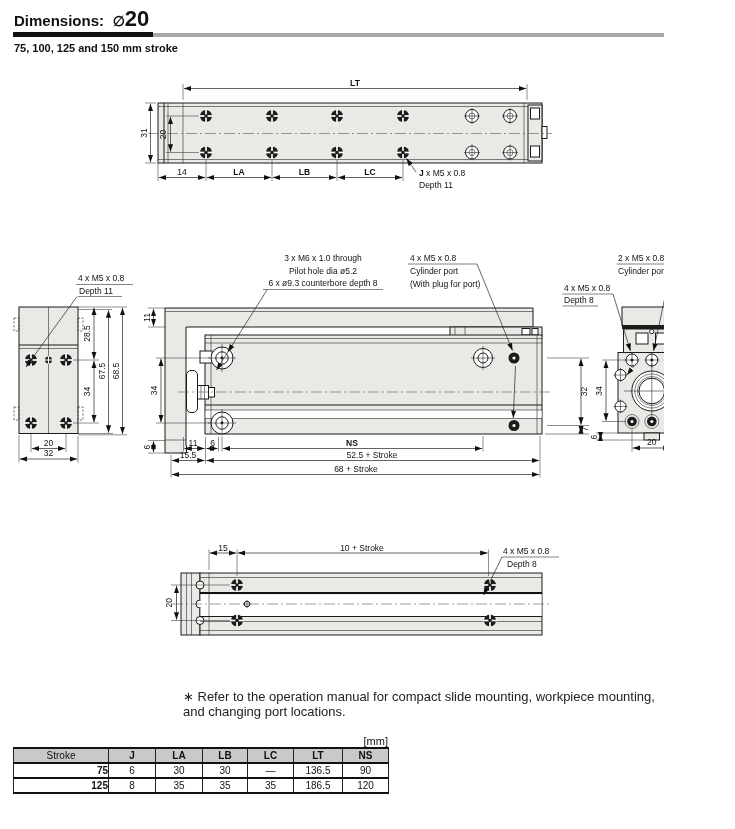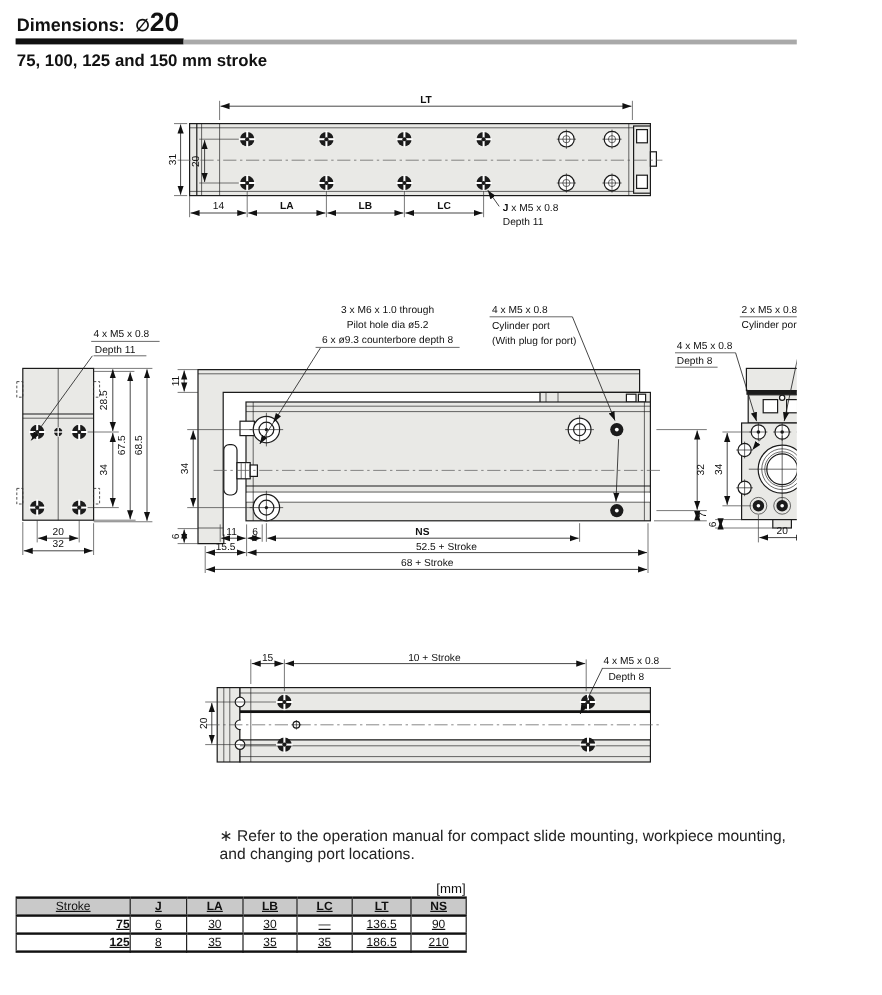--- a/index.html
+++ b/index.html
@@ -5,28 +5,28 @@
   html,body{margin:0;padding:0;background:#fff;}
   .page{position:relative;width:664px;height:829px;background:#fff;
         font-family:"Liberation Sans", sans-serif;color:#111;overflow:hidden;}
   
   .hdr{position:absolute;left:14px;top:6px;white-space:nowrap;}
   .hdr .t1{font-size:15px;font-weight:bold;}
   .hdr .dia{font-size:14px;font-weight:bold;}
   .hdr .dianum{font-size:22px;font-weight:bold;}
   .bar-black{position:absolute;left:13px;top:32px;width:140px;height:5px;background:#111;}
   .bar-gray{position:absolute;left:153px;top:33px;width:549px;height:4px;background:#a9a9a9;}
-  .subtitle{position:absolute;left:14px;top:42px;font-size:14px;font-weight:bold;}
+  .subtitle{position:absolute;left:14px;top:42px;font-size:11px;font-weight:bold;}
   
   .note{position:absolute;left:183px;top:689px;font-size:13px;color:#222;}
   
   .unit{position:absolute;left:13px;top:735px;width:375px;text-align:right;font-size:11px;}
   table.dims{position:absolute;left:13px;top:747px;border-collapse:collapse;
              font-size:10px;table-layout:fixed;width:375px;
-             border-top:2.5px solid #111;border-bottom:2.5px solid #111;text-decoration:underline;}
+             border-top:2.5px solid #111;border-bottom:2.5px solid #111;}
   table.dims th,table.dims td{border:1px solid #222;border-top:2px solid #111;
              height:13px;padding:0;text-align:center;vertical-align:middle;}
   table.dims th{background:#c9c9c9;font-weight:bold;}
   table.dims th.nrm{font-weight:normal;}
   table.dims td.strokecol{font-weight:bold;text-align:right;}
   
   svg{position:absolute;left:0;top:0;}
   .gfill{fill:#e9e9e6;stroke:#1b1b1b;stroke-width:1;}
   .wfill{fill:#ffffff;stroke:#1b1b1b;stroke-width:1;}
   .dark{fill:#1b1b1b;stroke:none;}
@@ -521,18 +521,18 @@
       <td>136.5</td>
       <td>90</td>
     </tr>
     <tr>
       <td class="strokecol">125</td>
       <td>8</td>
       <td>35</td>
       <td>35</td>
       <td>35</td>
       <td>186.5</td>
-      <td>210</td>
+      <td>120</td>
     </tr>
   </tbody>
     </table>
 
 </div>
 
 </body></html>

